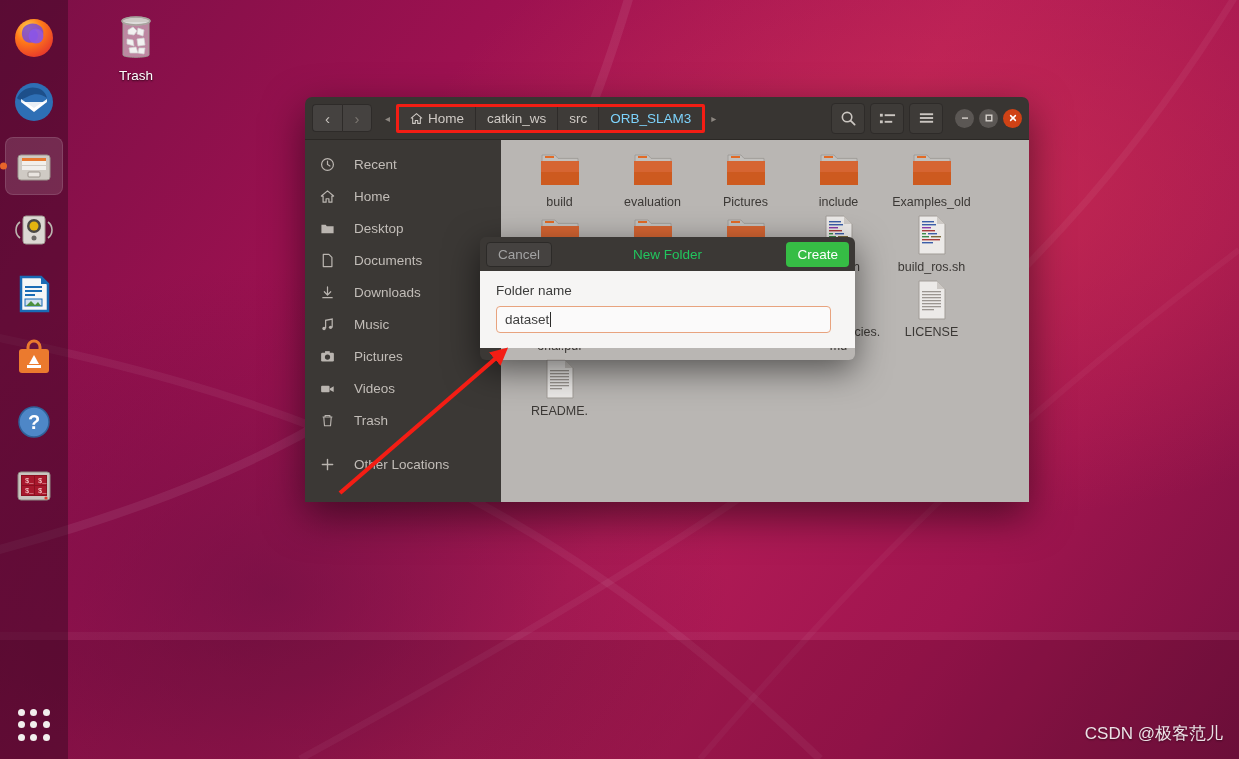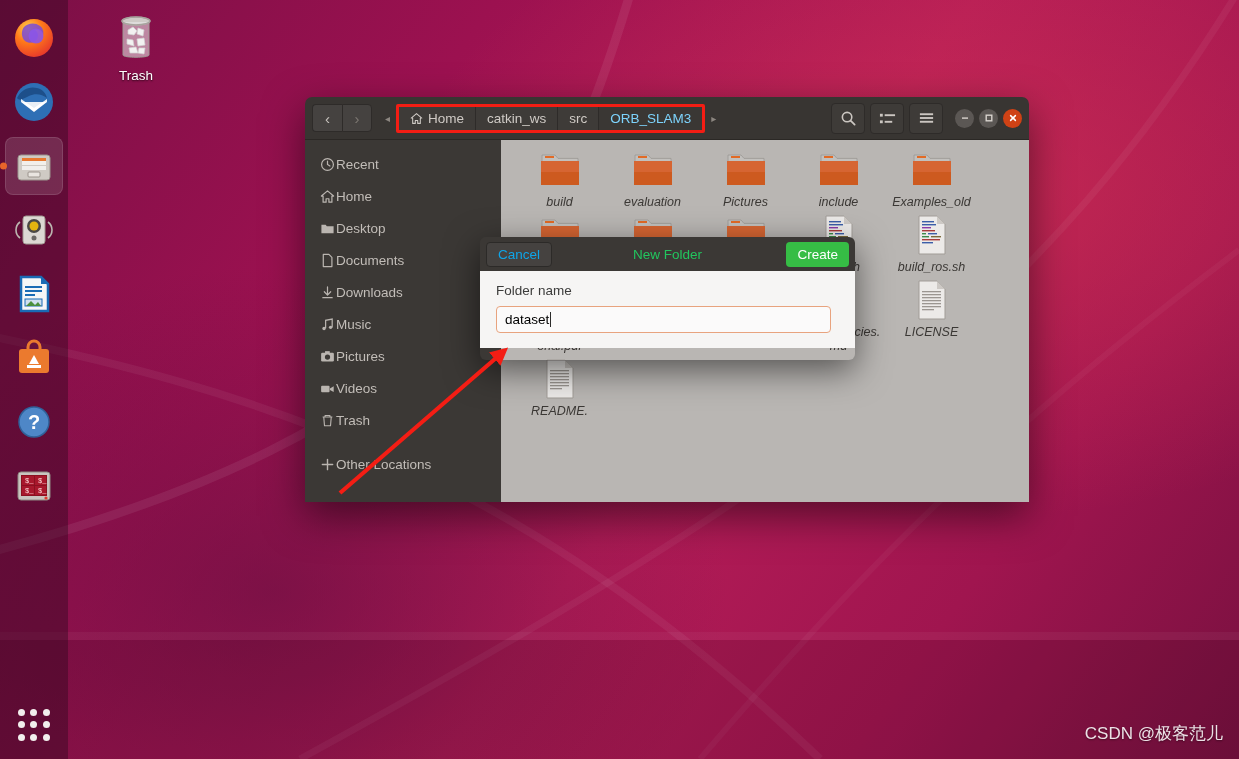--- a/index.html
+++ b/index.html
@@ -102,71 +102,71 @@
         display:flex; align-items:center; justify-content:center; }
   .wc.close { background:#cf4215; }
   .wc svg { display:block; }
 
   #fm-body { display:flex; height:362px; }
   #fm-sidebar {
     width:196px; background:#3b3835; padding-top:8px; flex-shrink:0;
   }
   .side-item {
     display:flex; align-items:center; height:32px; padding:0 14px;
-    color:#c2bdb8; font-size:13.5px; 
+    color:#c2bdb8; font-size:13.5px; gap:18px;
   }
   .side-item .si-ico { width:17px; display:flex; justify-content:center; color:#bab5b0; }
   .side-sep { height:12px; }
 
   #fm-content {
     flex:1; background:#b9b6b3; position:relative; padding:8px 0 0 12px;
     overflow:hidden;
   }
   .file-grid { display:flex; flex-wrap:wrap; }
   .file-cell {
     width:93px; margin-bottom:4px;
     display:flex; flex-direction:column; align-items:center;
   }
   .file-cell .fname {
     margin-top:3px; font-size:12.5px; color:#3b3835; text-align:center;
-    line-height:14px; word-break:break-word; padding:0 2px;font-style:italic;
+    line-height:14px; word-break:break-word; padding:0 2px;
   }
   .ic { width:46px; height:44px; }
 
   
   #nf-dialog {
     position:absolute; left:480px; top:237px; width:375px; height:123px;
     border-radius:6px; z-index:20; overflow:hidden;
     box-shadow:0 10px 34px rgba(0,0,0,0.55);
   }
   #nf-head {
     height:34px; background:#3b3835; display:flex; align-items:center;
     padding:0 6px; position:relative;
   }
   #nf-cancel {
     height:25px; padding:0 11px; border-radius:4px;
     background:#454240; border:1px solid #2c2a28;
-    color:#0ea5e9; font-size:13.5px; display:flex; align-items:center;
+    color:#a3a3a3; font-size:13.5px; display:flex; align-items:center;
   }
   #nf-title {
     position:absolute; left:0; right:0; text-align:center;
     color:#22c55e; font-size:13.5px; font-weight:normal; pointer-events:none;
   }
   #nf-create {
     margin-left:auto; height:25px; padding:12px 11px; border-radius:4px;
     background:#36bd45; color:#ffffff; font-size:13.5px;
     display:flex; align-items:center; position:relative; z-index:2;
   }
   #nf-form { background:#f6f5f4; height:77px; padding:12px 16px 0; }
   #nf-label { font-size:13.5px; color:#3c3c3b; }
   #nf-input {
     margin-top:8px; width:335px; height:27px;
     border:1px solid #e8a37e; border-radius:4px; background:#fbfafa;
     display:flex; align-items:center; padding:0 8px;
-    font-size:13.5px; color:#000000;
+    font-size:13.5px; color:#404040;
   }
   #nf-caret { width:1px; height:15px; background:#2c2c2b; margin-left:1px; }
 
   
   #annot { position:absolute; inset:0; z-index:25; pointer-events:none; }
 
   
   #watermark {
     position:absolute; right:16px; bottom:14px; z-index:40;
     color:rgba(255,255,255,0.88); font-size:17px;

